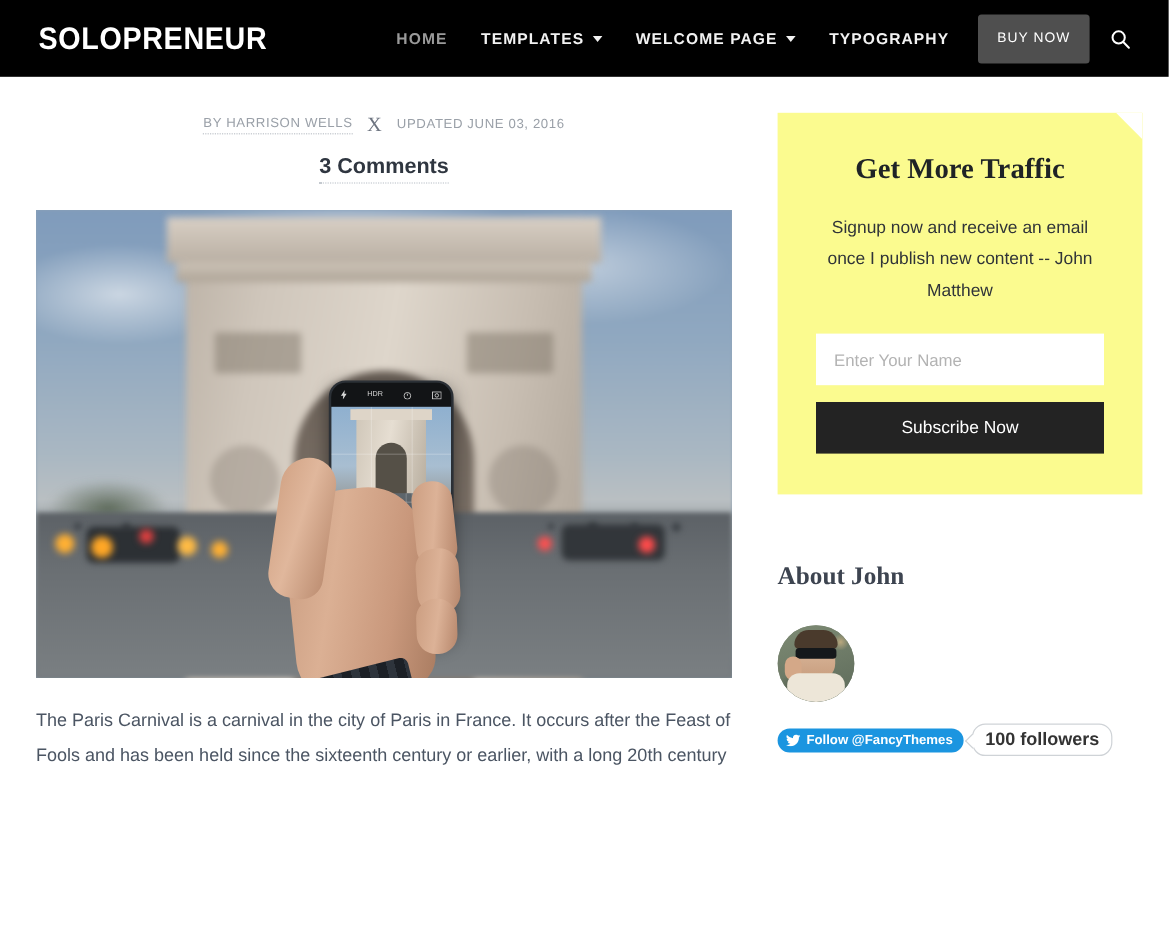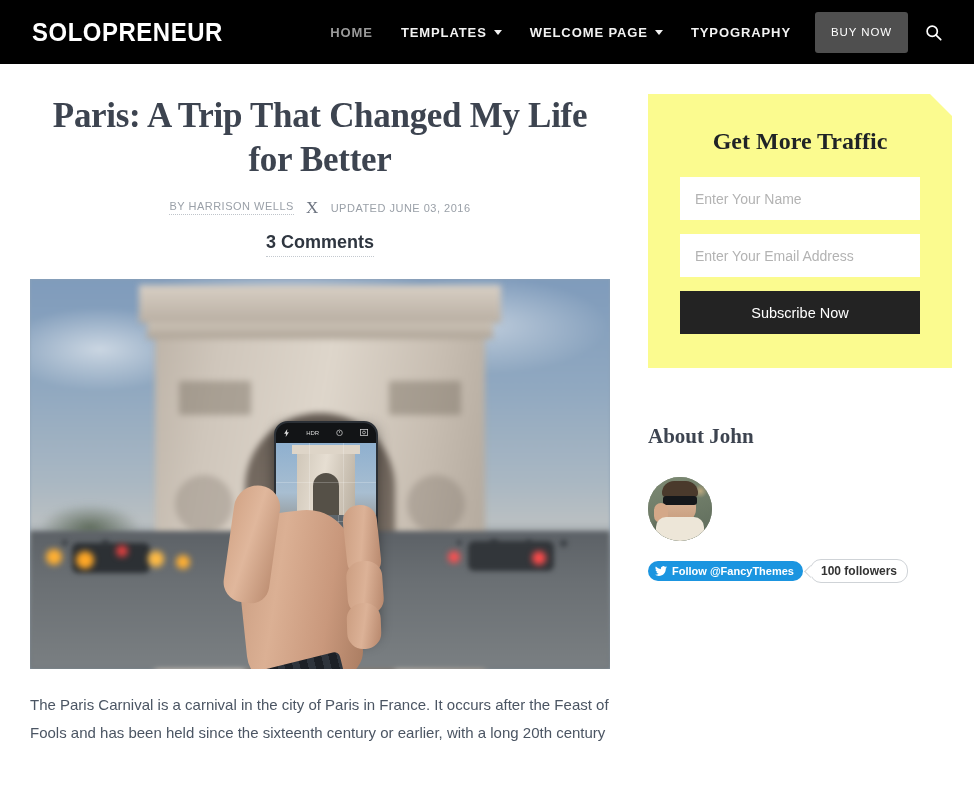--- a/index.html
+++ b/index.html
@@ -459,21 +459,21 @@
     gap: 5px;
     cursor: pointer;
     white-space: nowrap;
   }
   .tw-count {
     position: relative;
     border: 1px solid #cfd3d7;
     border-radius: 11px;
     background: #ffffff;
     color: #333;
-    font-size: 12px;
+    font-size: 15px;
     font-weight: bold;
     padding: 4px 10px;
     cursor: pointer;
     white-space: nowrap;
   }
   .tw-count::before {
     content: "";
     position: absolute;
     left: -5px; top: 50%; margin-top: -4px;
     width: 8px; height: 8px;
@@ -513,21 +513,20 @@
         <line x1="13" y1="13" x2="18.5" y2="18.5" stroke="#ffffff" stroke-width="2" stroke-linecap="round"></line>
       </svg>
     </div>
   </nav>
 </header>
 
 <div class="wrap">
 
   <main class="content">
 
-    <h1 class="post-title">Paris: A Trip That Changed My Life for Better</h1>
 
     <div class="post-meta">
       <span class="meta-author">BY HARRISON WELLS</span>
       <span class="meta-sep">X</span>
       <span class="meta-date">UPDATED JUNE 03, 2016</span>
     </div>
 
     <div class="comments-line">
       <span class="comments-link">3 Comments</span>
     </div>
@@ -614,22 +613,22 @@
     </figure>
 
     <p class="post-body">The Paris Carnival is a carnival in the city of Paris in France. It occurs after the Feast of Fools and has been held since the sixteenth century or earlier, with a long 20th century</p>
   </main>
 
   <aside class="sidebar">
 
     <section class="optin">
       <div class="fold"></div>
       <h2 class="optin-title">Get More Traffic</h2>
+      <p class="optin-desc">Signup now and receive an email once I publish new content -- John Matthew</p>
       <input class="optin-field" type="text" placeholder="Enter Your Name" style="">
-      <input class="optin-field" type="email" placeholder="Enter Your Email Address" style="">
       <button class="optin-submit">Subscribe Now</button>
     </section>
 
     <section class="about">
       <h2 class="about-title">About John</h2>
       <div class="about-text">
         <span class="avatar">
           <span class="av-bg"></span>
           <span class="av-head"></span>
           <span class="av-hair"></span>

